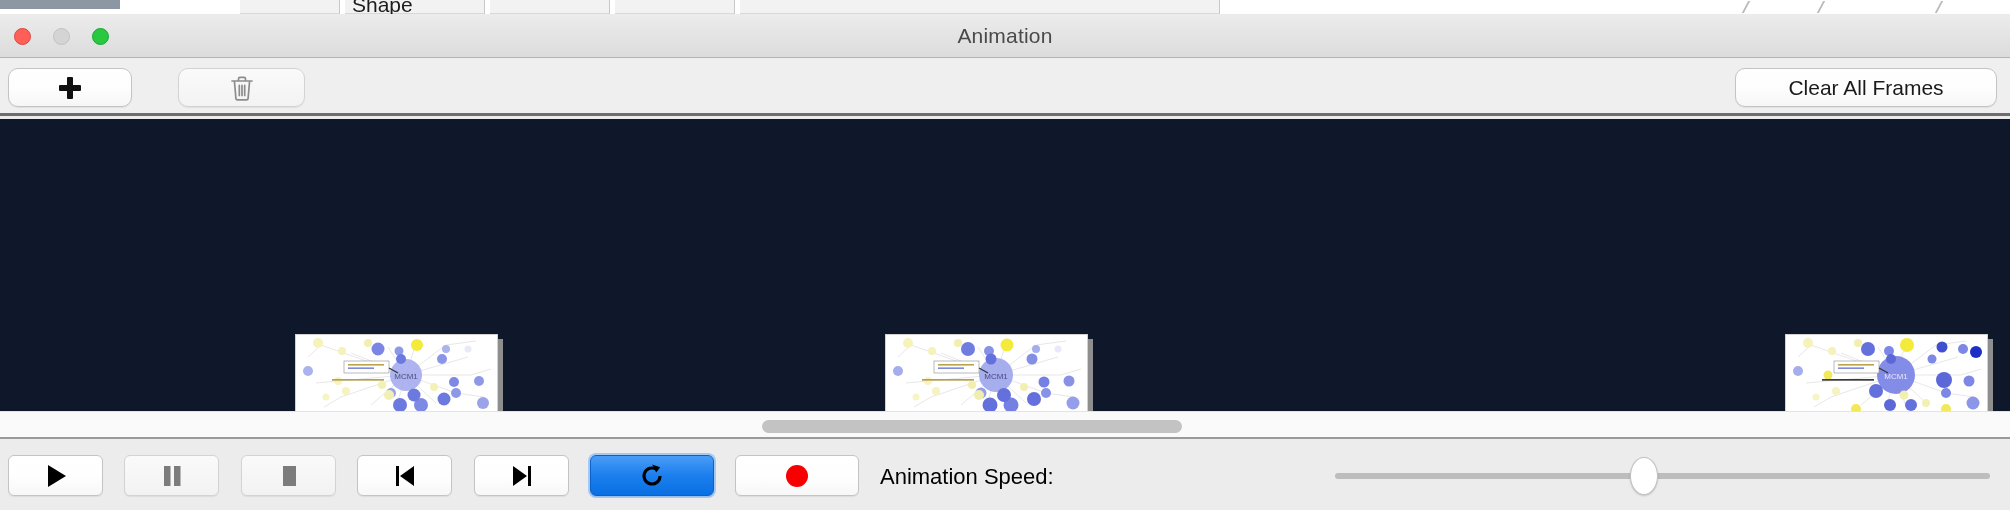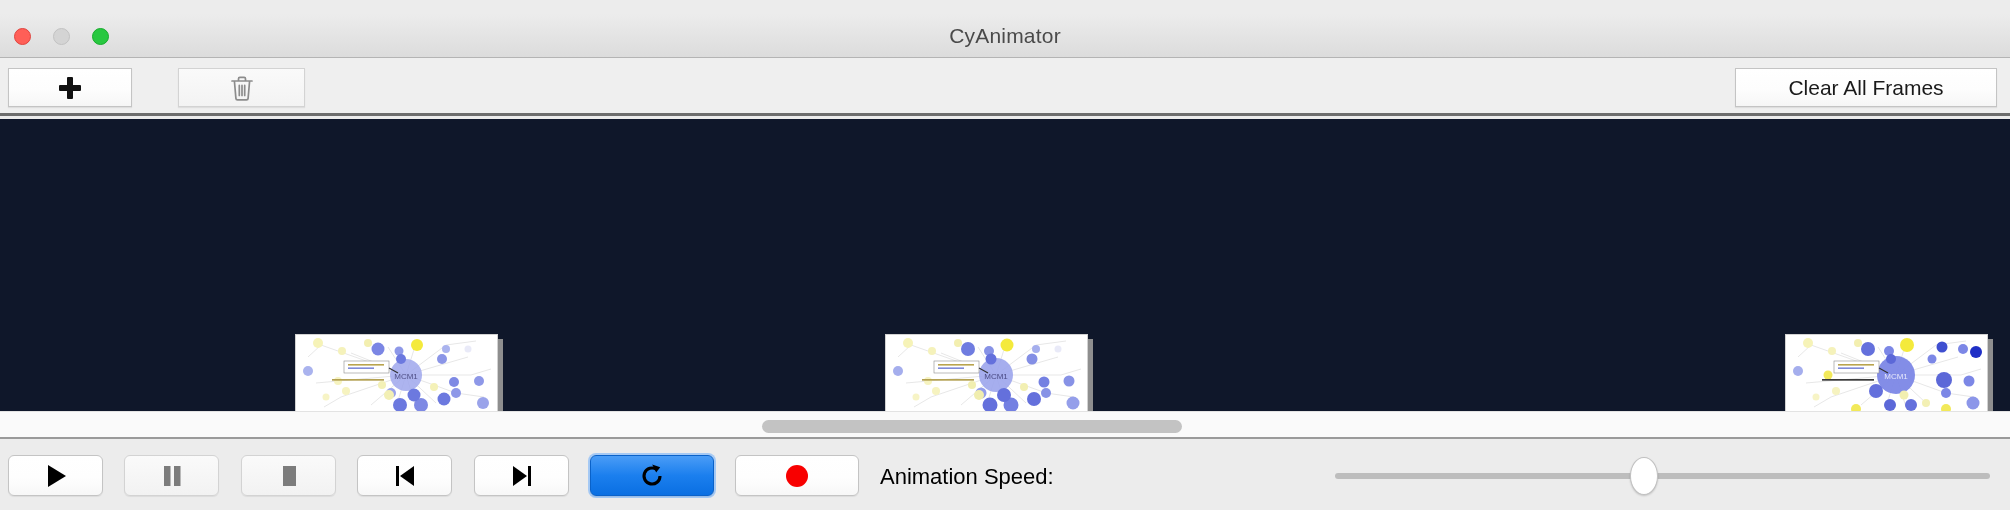--- a/index.html
+++ b/index.html
@@ -90,21 +90,21 @@
     left: 0; top: 58px;
     width: 2010px; height: 58px;
     background: #efefef;
     border-bottom: 3px solid #6d6d6d;
   }
   .tb-btn {
     position: absolute;
     top: 10px;
     height: 39px;
     border: 1px solid #c4c4c4;
-    border-radius: 0;
+    border-radius: 10px;
     background: linear-gradient(to bottom, #ffffff 0%, #fdfdfd 55%, #f6f6f6 100%);
     box-shadow: 0 1px 1px rgba(0,0,0,.07);
     display: flex;
     align-items: center;
     justify-content: center;
     cursor: pointer;
     padding: 8px;
   }
   .tb-btn.disabled {
     background: linear-gradient(to bottom, #fafafa 0%, #f3f3f3 100%);
@@ -249,26 +249,38 @@
     width: 22px; height: 22px;
     border-radius: 50%;
     background: #f80000;
   }
 </style>
 </head>
 <body>
 
 <div id="app">
 
+  <div class="bg-strip">
+    <div class="bg-dark"></div>
+    <div class="bg-chip" style="left:240px;width:100px;"></div>
+    <div class="bg-chip" style="left:345px;width:140px;"></div>
+    <div class="bg-chip" style="left:490px;width:120px;"></div>
+    <div class="bg-chip" style="left:615px;width:120px;"></div>
+    <div class="bg-chip" style="left:740px;width:480px;"></div>
+    <div class="bg-word" style="left:352px;">Shape</div>
+    <div class="bg-tick" style="left:1745px;"></div>
+    <div class="bg-tick" style="left:1820px;"></div>
+    <div class="bg-tick" style="left:1938px;"></div>
+  </div>
 
   <div class="titlebar">
     <div class="traffic tl-close"></div>
     <div class="traffic tl-min"></div>
     <div class="traffic tl-max"></div>
-    <div class="win-title">CyAnimator</div>
+    <div class="win-title">Animation</div>
   </div>
 
   <div class="toolbar">
     <div class="tb-btn" id="btn-add">
       <span class="plus-icon"></span>
     </div>
 
     <div class="tb-btn disabled" id="btn-del">
       <svg class="icon" width="26" height="28" viewBox="0 0 26 28">
         <path d="M3 7 h20 M9.5 7 v-2.2 a1.4 1.4 0 0 1 1.4 -1.4 h4.2 a1.4 1.4 0 0 1 1.4 1.4 V7

